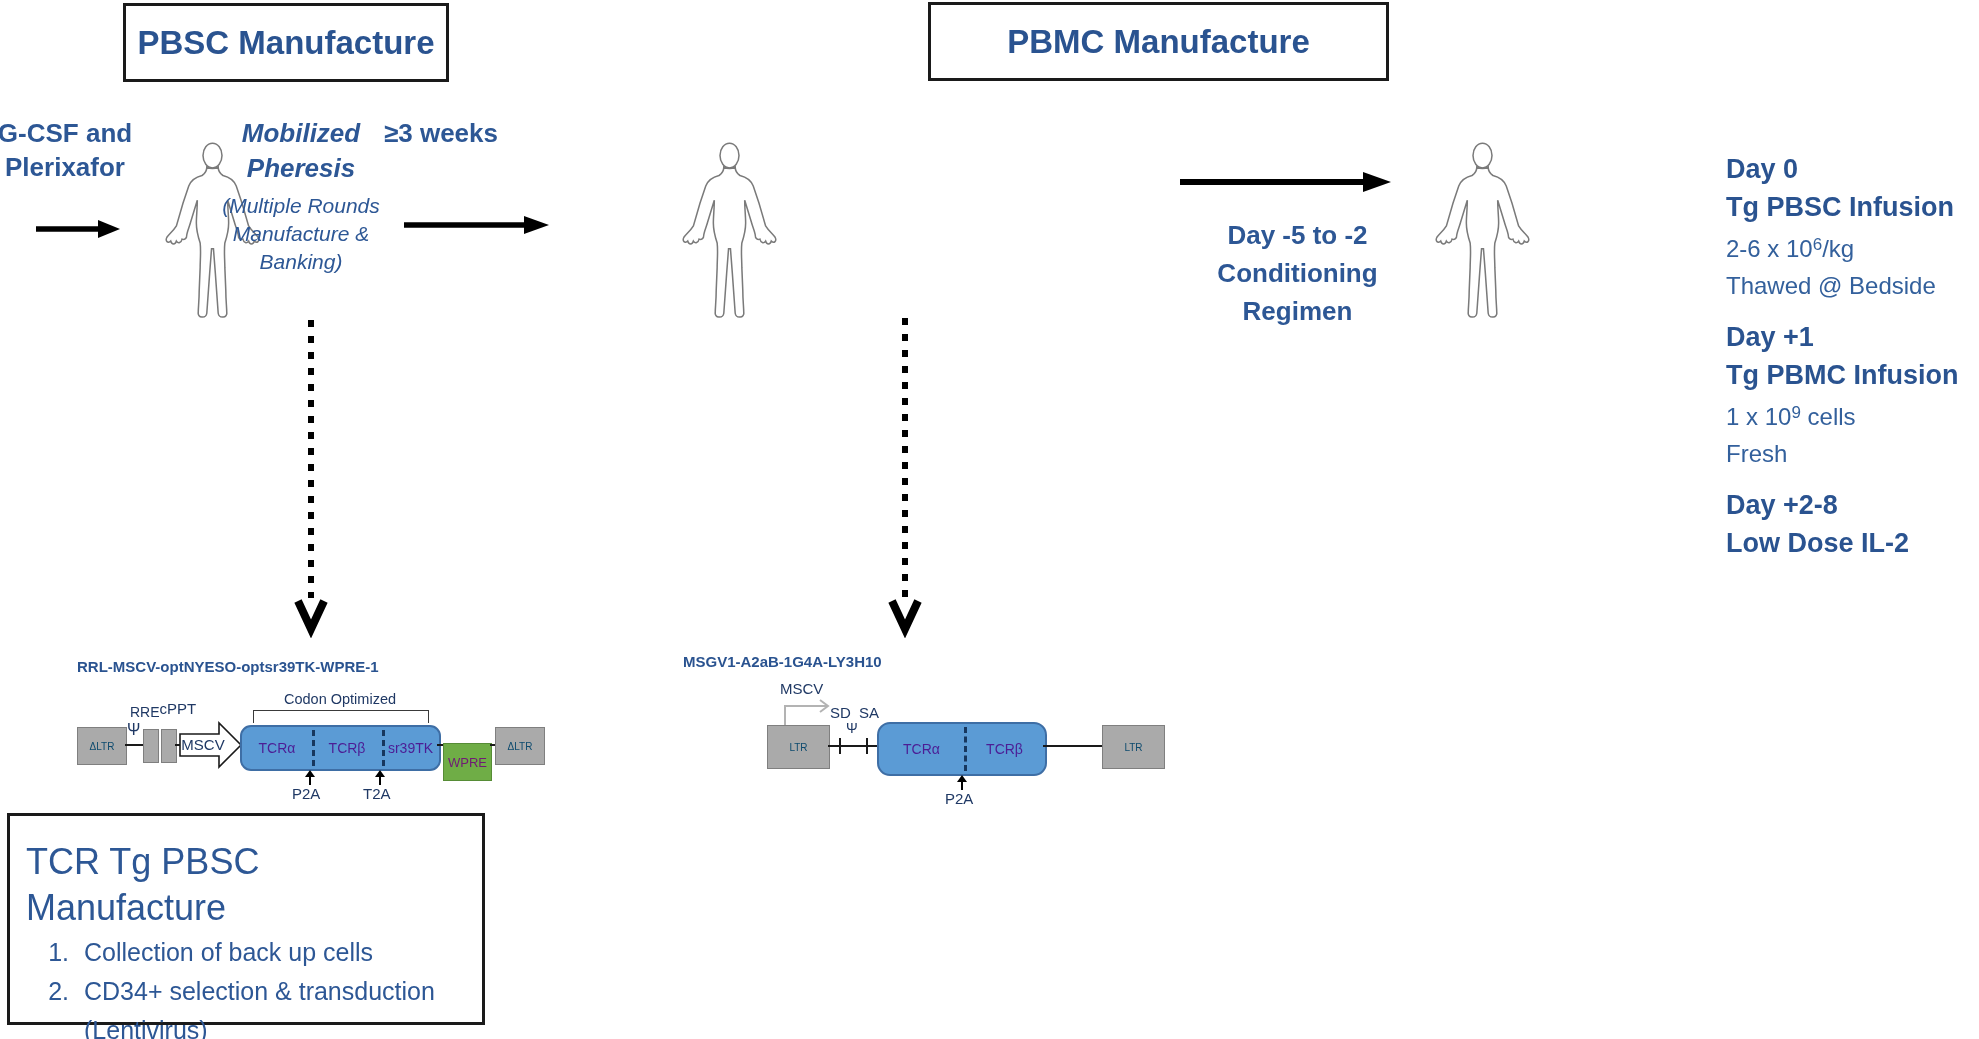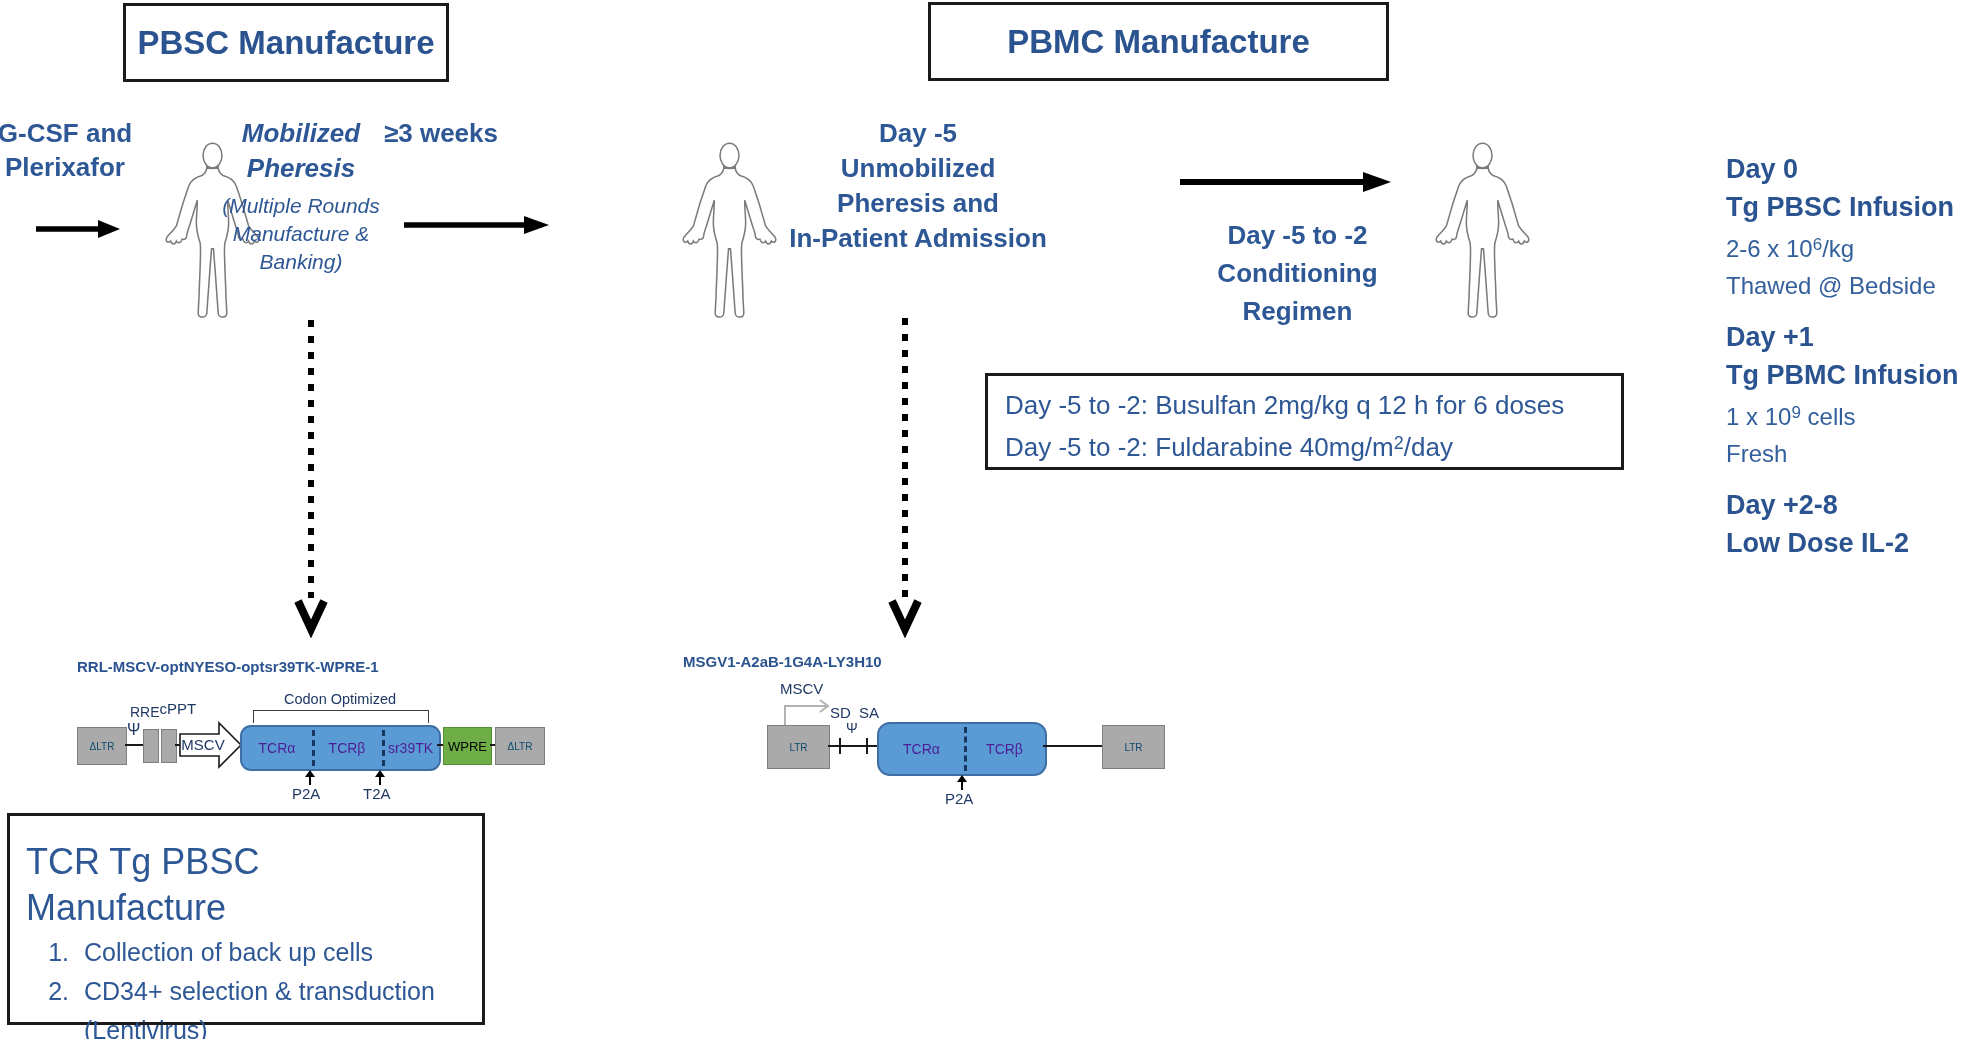--- a/index.html
+++ b/index.html
@@ -35,21 +35,21 @@
   
   .vtitle{font-size:15px;font-weight:bold;color:#2a5390;}
   .vlabel{font-size:14px;color:#1f3864;}
   .graybox{background:#aaaaaa;border:1.6px solid#7f7f7f;display:flex;align-items:center;justify-content:center;
            font-size:10px;color:#0c4a6e;}
   .bluecassette{background:#5b9bd5;border:2px solid #3e6ea5;border-radius:11px;}
   .seg-label{position:absolute;top:0;height:100%;display:flex;align-items:center;justify-content:center;
              font-size:14px;color:#4c1d95;}
   .dashsep{position:absolute;top:3px;bottom:3px;border-left:3px dashed #17375e;}
   .greenbox{background:#6fad46;border:1.6px solid #568c36;display:flex;align-items:center;justify-content:center;
-            font-size:13px;color:#000000;}
+            font-size:13px;color:#701a75;margin-top:16px;}
   .conn{position:absolute;height:2px;background:#1a1a1a;}
   .tick{position:absolute;width:2px;height:16px;background:#1a1a1a;}
   .bracket{border-top:1.8px solid #3a3a3a;border-left:1.8px solid #3a3a3a;border-right:1.8px solid #3a3a3a;height:12px;}
   .p2a{font-size:15px;color:#1f3864;}
 </style>
 </head>
 <body>
 
 <div id="canvas">
 
@@ -93,26 +93,20 @@
 
   <svg class="abs" style="left:404px;top:214px;" width="146" height="22">
     <line x1="0" y1="11" x2="121" y2="11" stroke="#000" stroke-width="5.5"></line>
     <polygon points="120,2 145,11 120,20" fill="#000"></polygon>
   </svg>
 
   <svg class="abs" style="left:682px;top:140px;" width="95" height="185">
       <use href="#person"></use>
     </svg>
 
-  <div class="abs" style="left:770px;top:116px;width:296px;">
-    <div class="step">Day -5</div>
-    <div class="step">Unmobilized</div>
-    <div class="step">Pheresis and</div>
-    <div class="step">In-Patient Admission</div>
-  </div>
 
   <svg class="abs" style="left:1180px;top:170px;" width="212" height="24">
     <line x1="0" y1="12" x2="184" y2="12" stroke="#000" stroke-width="6"></line>
     <polygon points="183,2 211,12 183,22" fill="#000"></polygon>
   </svg>
 
   <div class="abs" style="left:1190px;top:216px;width:215px;">
     <div class="step" style="line-height:38px;">Day -5 to -2</div>
     <div class="step" style="line-height:38px;">Conditioning</div>
     <div class="step" style="line-height:38px;">Regimen</div>
@@ -130,24 +124,20 @@
     <div class="tl-gap"></div>
     <div class="tl-title">Day +1</div>
     <div class="tl-title">Tg PBMC Infusion</div>
     <div class="tl-detail"><span>1 x 10</span><span style="vertical-align:7px;font-size:17px;">9</span><span> cells</span></div>
     <div class="tl-detail">Fresh</div>
     <div class="tl-gap"></div>
     <div class="tl-title">Day +2-8</div>
     <div class="tl-title">Low Dose IL-2</div>
   </div>
 
-  <div class="abs drugbox" style="left:985px;top:373px;width:616px;height:81px;">
-    <div class="drugline">Day -5 to -2: Busulfan 2mg/kg q 12 h for 6 doses</div>
-    <div class="drugline"><span>Day -5 to -2: Fuldarabine 40mg/m</span><span style="vertical-align:7px;font-size:18px;">2</span><span>/day</span></div>
-  </div>
 
   <svg class="abs" style="left:294px;top:318px;" width="34" height="320">
     <line x1="17" y1="2" x2="17" y2="280" stroke="#000" stroke-width="6" stroke-dasharray="7,9"></line>
     <polyline points="4,283 17,311 30,283" fill="none" stroke="#000" stroke-width="8"></polyline>
   </svg>
   <svg class="abs" style="left:888px;top:316px;" width="34" height="322">
     <line x1="17" y1="2" x2="17" y2="282" stroke="#000" stroke-width="6" stroke-dasharray="7,9"></line>
     <polyline points="4,285 17,313 30,285" fill="none" stroke="#000" stroke-width="8"></polyline>
   </svg>
 

